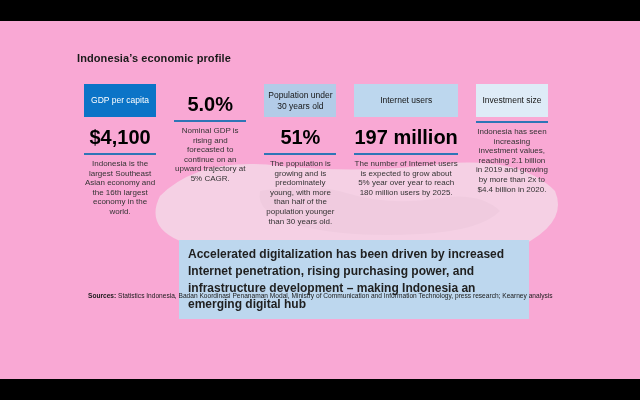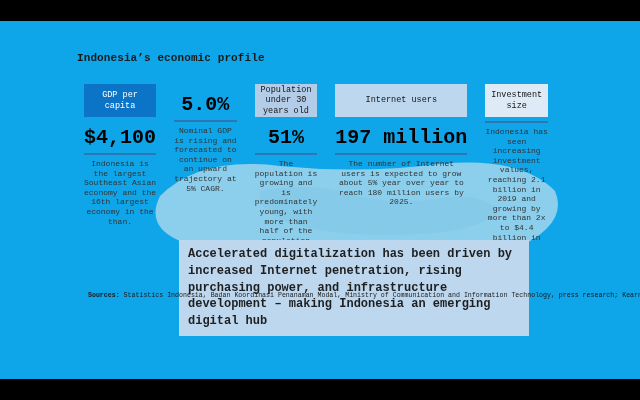--- a/index.html
+++ b/index.html
@@ -7,22 +7,21 @@
     width: 640px; height: 400px;
     background: #000;
     position: relative;
     overflow: hidden;
     font-family: "Liberation Sans", "DejaVu Sans", sans-serif;
   }
   .slide {
     position: absolute;
     left: 0; top: 21px;
     width: 640px; height: 358px;
-    background: #0ea5e9;
-    font-family: Liberation Mono, monospace;
+    background: #f9a8d4;
   }
   .watermark {
     position: absolute;
     left: 140px; top: 115px;
     width: 430px; height: 150px;
     opacity: 0.55;
     pointer-events: none;
   }
   .slide-title {
     position: absolute;
@@ -103,21 +102,21 @@
   </svg>
 
   <div class="slide-title">Indonesia’s economic profile</div>
 
   <div class="columns">
 
     <div class="col">
       <div class="hdr" style="background: rgb(11, 116, 199); color: rgb(255, 255, 255);">GDP per capita</div>
       <div class="val">$4,100</div>
       <div class="rule" style="background: rgb(46, 117, 182);"></div>
-      <div class="desc">Indonesia is the largest Southeast Asian economy and the 16th largest economy in the than.</div>
+      <div class="desc">Indonesia is the largest Southeast Asian economy and the 16th largest economy in the world.</div>
     </div>
 
     <div class="col">
       <div class="val">5.0%</div>
       <div class="rule" style="background: rgb(46, 117, 182);"></div>
       <div class="desc">Nominal GDP is rising and forecasted to continue on an upward trajectory at 5% CAGR.</div>
     </div>
 
     <div class="col">
       <div class="hdr" style="background: rgb(179, 204, 232); color: rgb(21, 21, 21);">Population under 30 years old</div>

